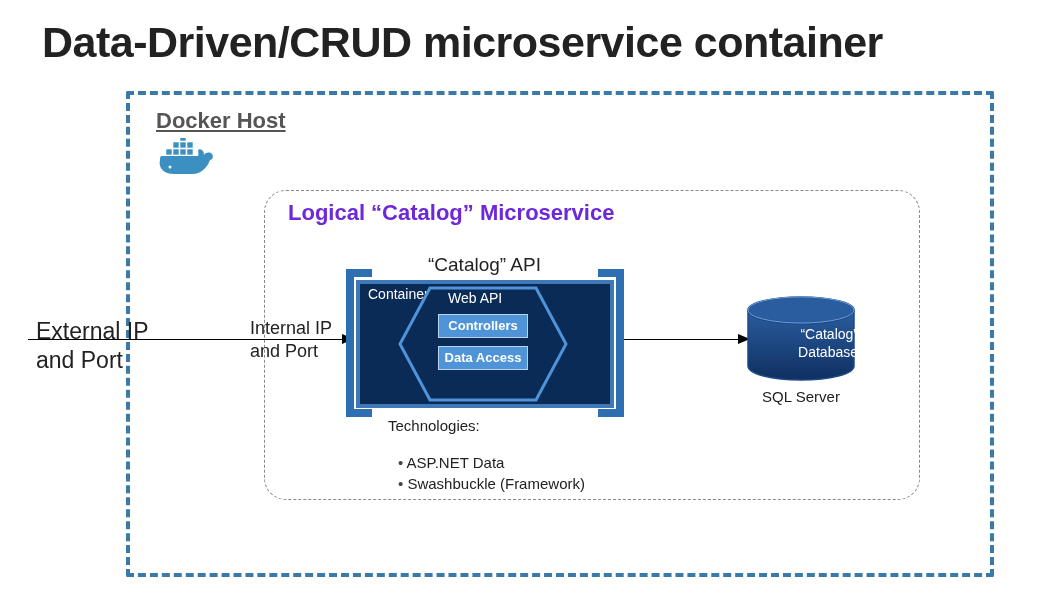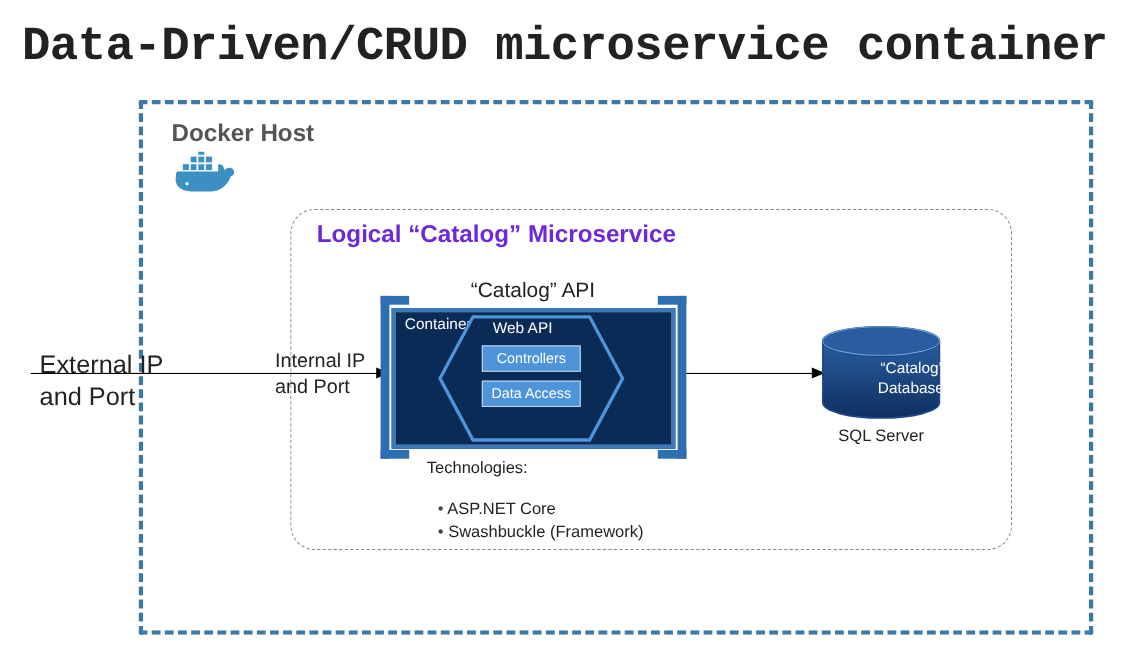--- a/index.html
+++ b/index.html
@@ -7,43 +7,43 @@
     font-family: "Segoe UI", Arial, sans-serif;
     background: #fff;
     width: 1037px;
     height: 589px;
     position: relative;
     overflow: hidden;
   }
   .title {
     position: absolute;
     top: 18px;
-    left: 20px;
+    left: 42px;
     font-size: 43px;
     font-weight: 700;
     color: #222;
     letter-spacing: -0.5px;
-    font-family: Liberation Mono, monospace;
   }
   .docker-host {
     position: absolute;
     top: 91px;
     left: 126px;
     width: 868px;
     height: 486px;
     border: 4px dashed #3b7aa8;
     border-radius: 2px;
   }
   .docker-host-label {
     position: absolute;
     top: 108px;
     left: 156px;
     font-size: 22px;
     font-weight: 700;
     color: #555;
+    text-decoration: underline;
   }
   .docker-icon {
     position: absolute;
     top: 138px;
     left: 158px;
   }
   .logical {
     position: absolute;
     top: 190px;
     left: 264px;
@@ -125,20 +125,21 @@
     position: absolute;
     left: 438px;
     width: 90px;
     height: 24px;
     background: #4f93d8;
     border: 1px solid #bcd4ea;
     color: #fff;
     font-size: 13px;
     text-align: center;
     line-height: 22px;
+    font-weight: bold;
   }
   .pill.controllers { top: 314px; }
   .pill.data-access { top: 346px; }
   .tech {
     position: absolute;
     top: 415px;
     left: 388px;
     font-size: 15px;
     color: #222;
     line-height: 1.4;
@@ -251,21 +252,21 @@
     <polygon points="34,4 140,4 170,60 140,116 34,116 4,60" fill="#0b2b57" stroke="#4f93d8" stroke-width="3"></polygon>
   </svg>
 </div>
 <div class="webapi-label">Web API</div>
 <div class="pill controllers">Controllers</div>
 <div class="pill data-access">Data Access</div>
 
 <div class="tech">
   <div class="head">Technologies:</div>
   <ul>
-    <li>ASP.NET Core</li>
+    <li>ASP.NET Data</li>
     <li>Swashbuckle (Framework)</li>
   </ul>
 </div>
 
 <div class="db">
   <svg viewBox="0 0 114 86">
     <defs>
       <linearGradient id="dbg" x1="0" y1="0" x2="0" y2="1">
         <stop offset="0%" stop-color="#2a5da0"></stop>
         <stop offset="100%" stop-color="#0f2f60"></stop>

